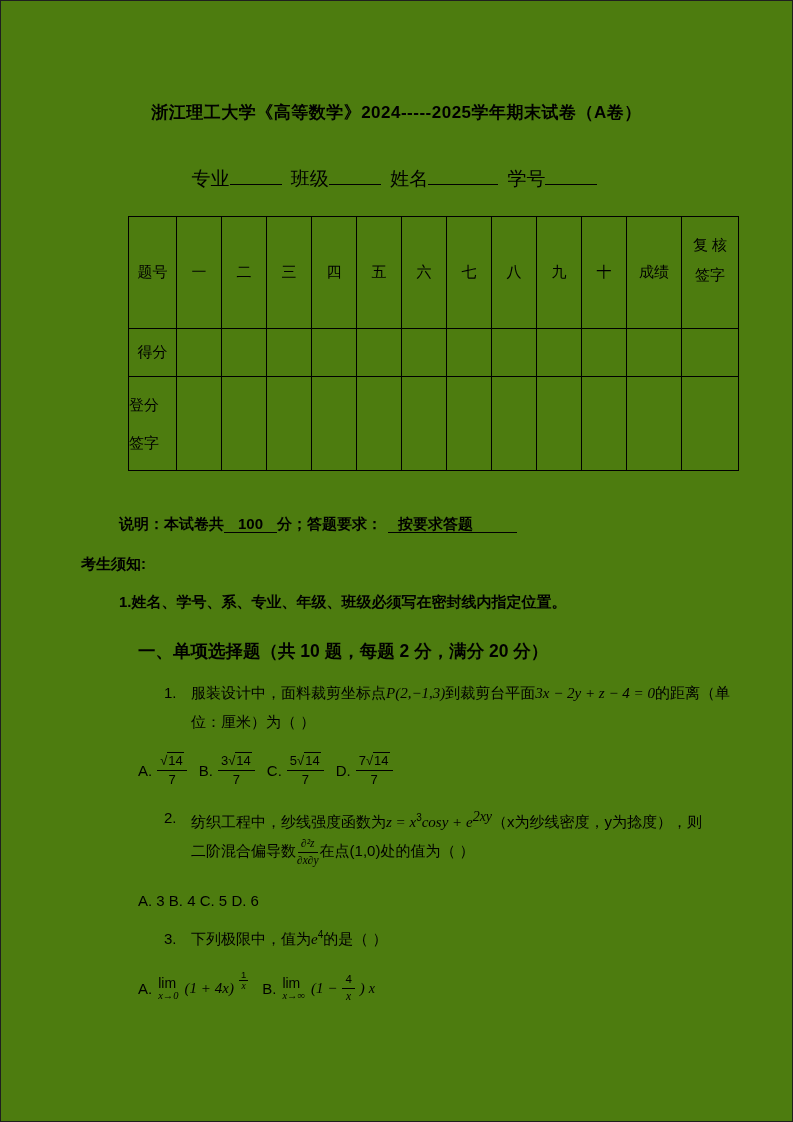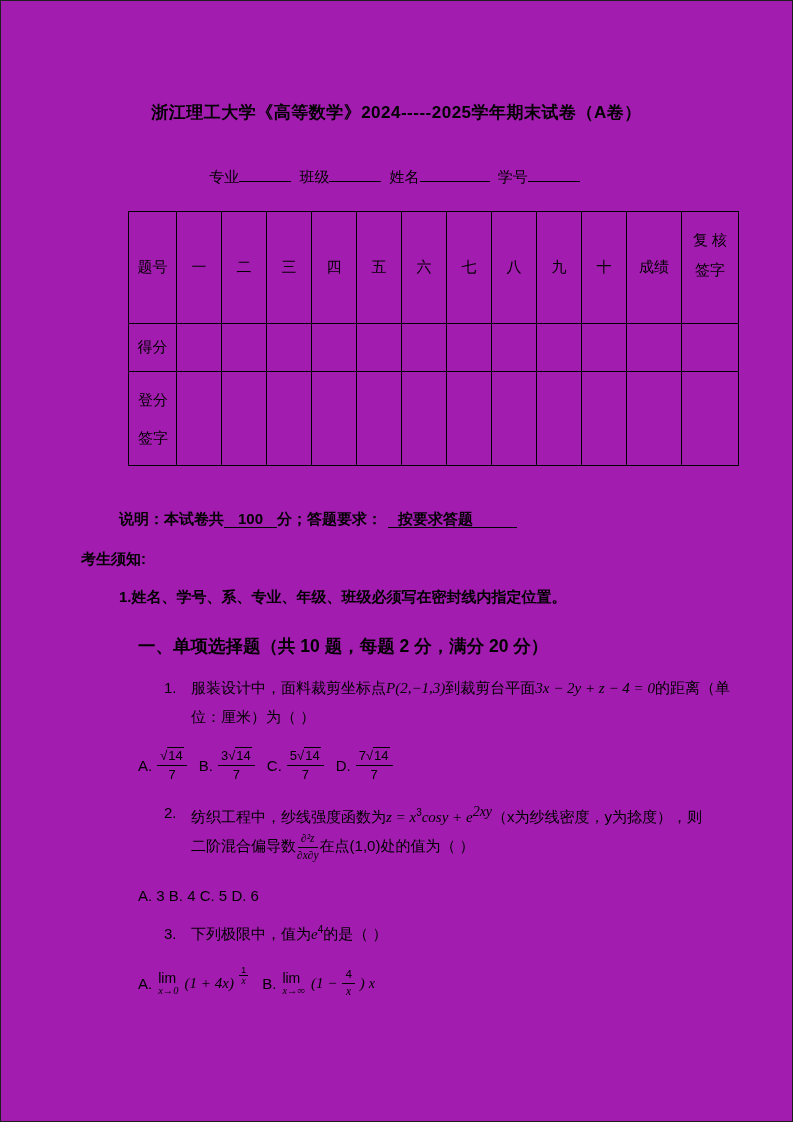--- a/index.html
+++ b/index.html
@@ -7,33 +7,33 @@
     width: 793px; height: 1122px;
     background: #ffffff; color: #000;
     font-family: "Liberation Sans", "DejaVu Sans", sans-serif;
   }
   .page {
     width: 793px; height: 1122px;
     box-sizing: border-box;
     border: 1.5px solid #1f1f1f;
     overflow: hidden;
     position: relative;
-    background: #a21caf;
+    background: #4d7c0f;
   }
   .title {
     margin: 100px 0 0 0;
     text-align: center;
     font-size: 17px;
     font-weight: 700;
     letter-spacing: 0.5px;
   }
   .info-line {
     margin-top: 42px;
     text-align: center;
-    font-size: 15px;
+    font-size: 19px;
   }
   .info-field { white-space: nowrap; }
   .blank {
     display: inline-block;
     width: 52px; height: 15px;
     border-bottom: 1.2px solid #000;
     margin-right: 4px;
     vertical-align: baseline;
   }
   .blank.wide { width: 70px; }
@@ -53,21 +53,20 @@
   .row-header td { height: 98px; }
   .row-score td { height: 47px; }
   .row-signoff td { height: 93px; }
   td.review-cell {
     vertical-align: top;
     padding-top: 13px;
     line-height: 2.0;
   }
   td.signoff-cell {
     text-align: left;
-    padding-left: 9px;
     line-height: 2.5;
   }
 
   .instructions {
     margin: 44px 14px 0 118px;
     font-size: 15px;
     font-weight: 700;
   }
   .uline-num {
     border-bottom: 1.5px solid #000;

